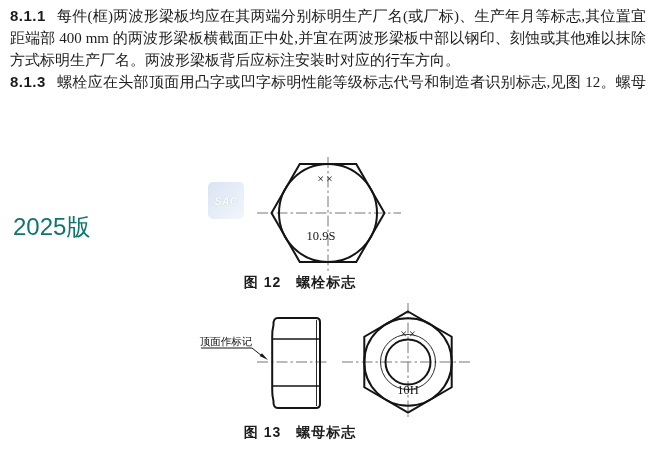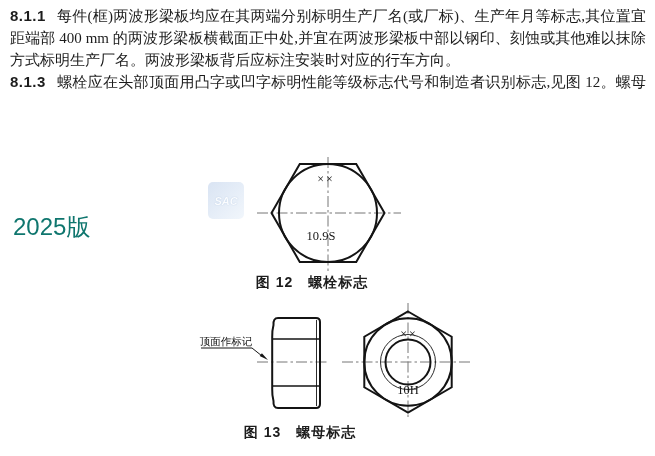--- a/index.html
+++ b/index.html
@@ -49,21 +49,21 @@
   .leader{stroke:#141414;stroke-width:1;fill:none;}
   svg text{font-family:"Liberation Serif","DejaVu Serif",serif;fill:#141414;}
   .mk{font-size:12px;letter-spacing:2px;text-anchor:middle;}
   .gr{font-size:12.5px;text-anchor:middle;}
   .lbl{font-size:10.5px;text-anchor:middle;}
   .caption{
     position:absolute;left:0;width:600px;text-align:center;
     font-family:"Liberation Sans","DejaVu Sans",sans-serif;
     font-weight:bold;font-size:14px;color:#1c1c1c;letter-spacing:1px;
   }
-  .cap12{top:274px;padding-left:12px;}
+  .cap12{top:274px;}
   .cap13{top:424px;}
 </style>
 </head>
 <body>
 
 <div class="bodytext">
   <div class="line fill"><span class="clause">8.1.1</span><span>每件(框)两波形梁板均应在其两端分别标明生产厂名(或厂标)、生产年月等标志,其位置宜在</span></div>
   <div class="line fill"><span>距端部 400 mm 的两波形梁板横截面正中处,并宜在两波形梁板中部以钢印、刻蚀或其他难以抹除的</span></div>
   <div class="line"><span>方式标明生产厂名。两波形梁板背后应标注安装时对应的行车方向。</span></div>
 

